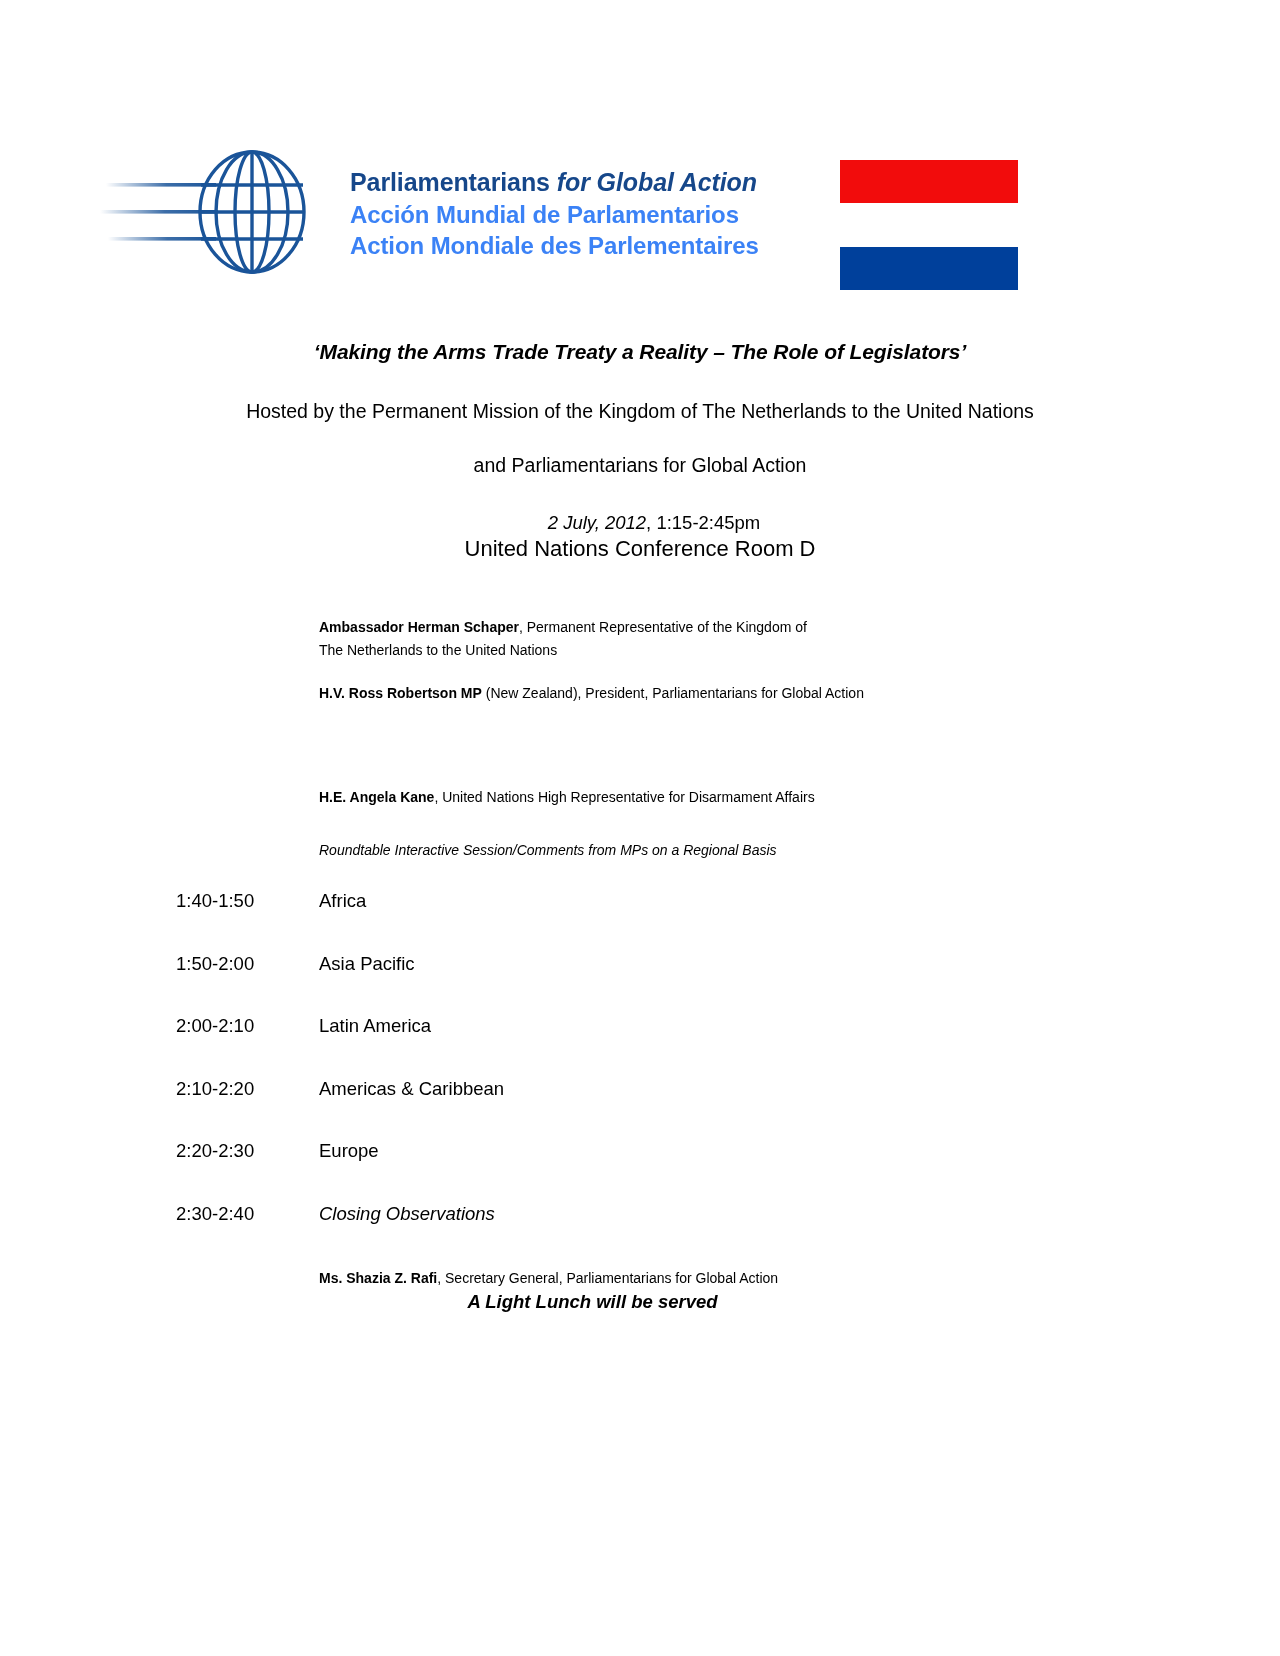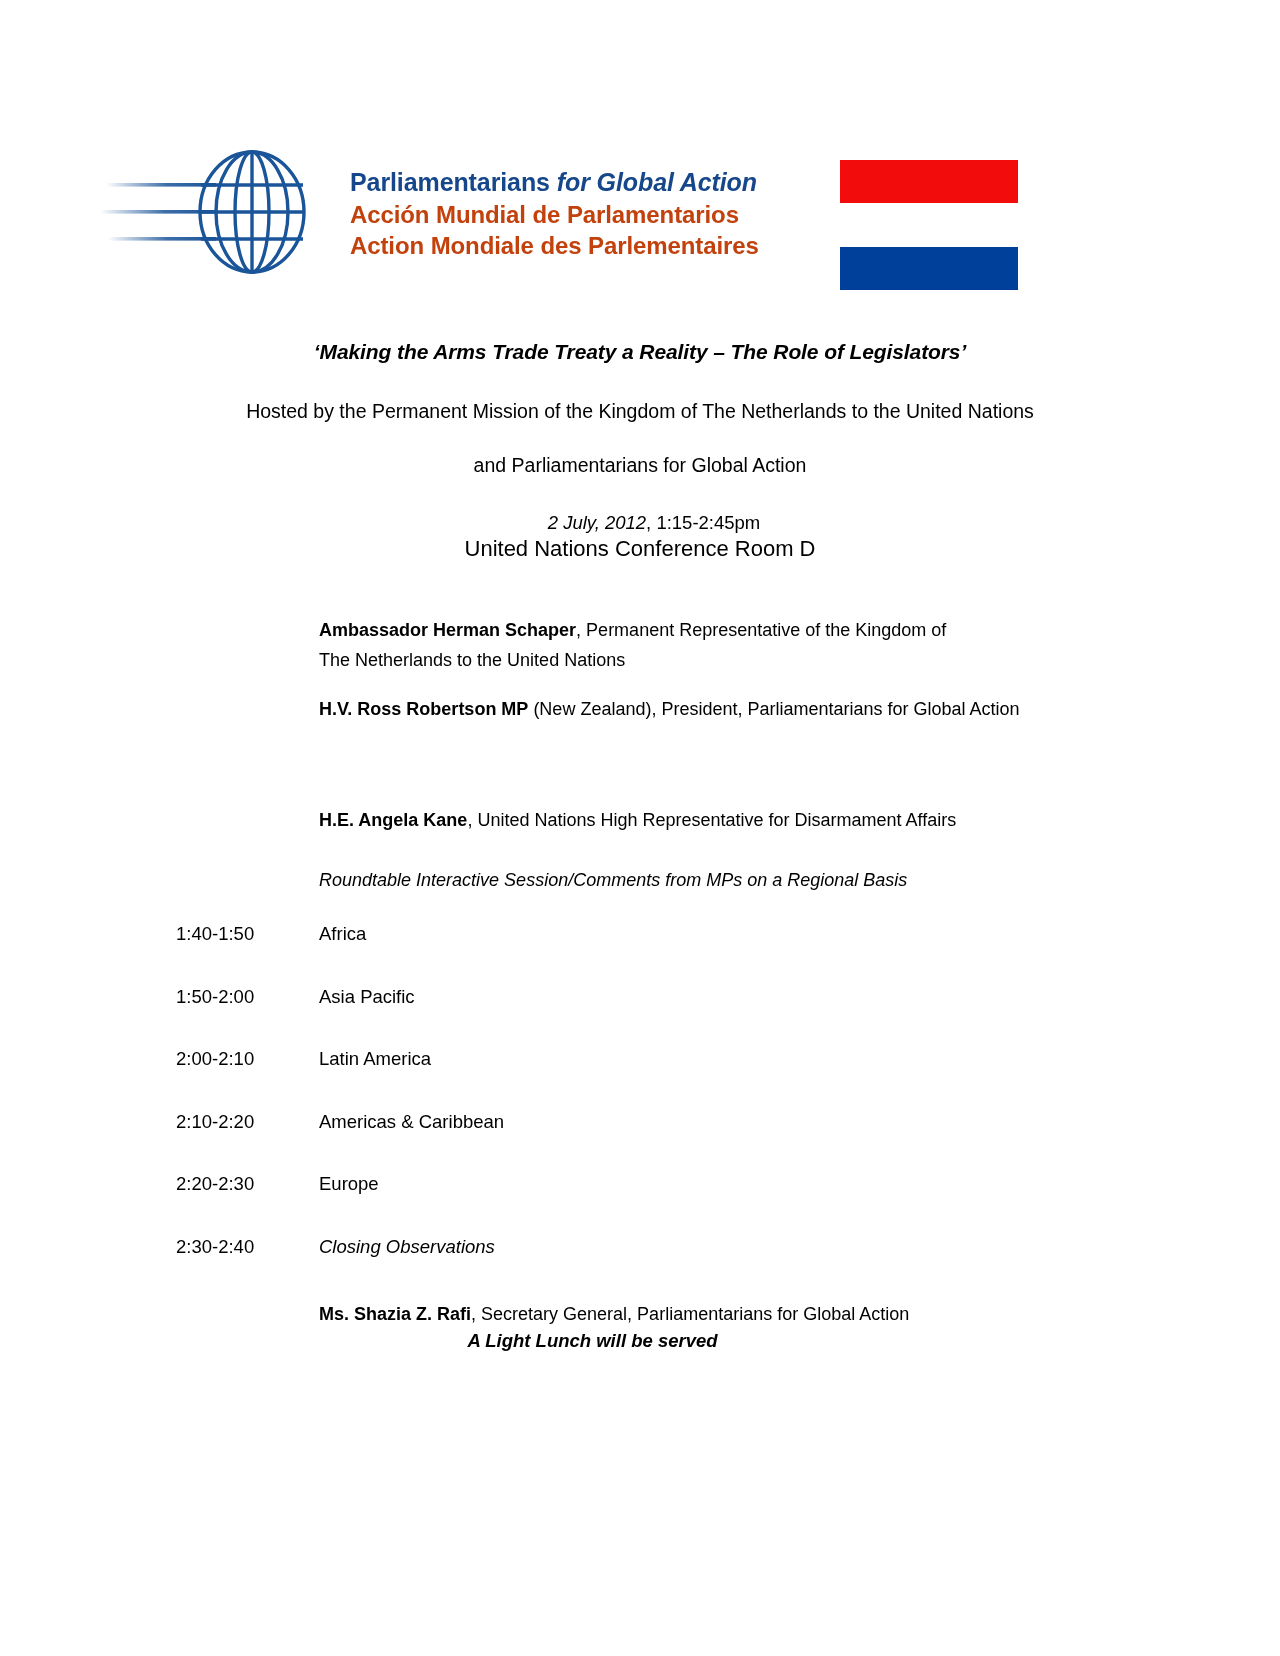--- a/index.html
+++ b/index.html
@@ -55,21 +55,21 @@
     color: #16478A;
     letter-spacing: -0.1px;
   }
   .logo-line1 .ital {
     font-style: italic;
     font-weight: bold;
   }
   .logo-line2, .logo-line3 {
     font-size: 24px;
     font-weight: bold;
-    color: #c2410c;
+    color: #3b82f6;
     letter-spacing: -0.1px;
   }
   .flag {
     position: absolute;
     left: 840px;
     top: 12px;
     width: 178px;
     height: 130px;
   }
   .flag .stripe { width: 100%; height: 33.3333%; }
@@ -126,21 +126,21 @@
     margin-left: 176px;
     flex: none;
     white-space: nowrap;
   }
   .agenda-label {
     flex: 1;
     padding-right: 160px;
   }
   .agenda-label.italic { font-style: italic; }
   .detail-row {
-    font-size: 18px;
+    font-size: 14px;
     line-height: 1.65;
     margin-left: 319px;
     padding-right: 120px;
   }
   .detail-row.italic { font-style: italic; }
   .detail-row b { font-weight: bold; }
   .spacer-30 { height: 30px; }
   .spacer-37 { height: 37px; }
   .spacer-20 { height: 20px; }
   .spacer-44 { height: 44px; }

